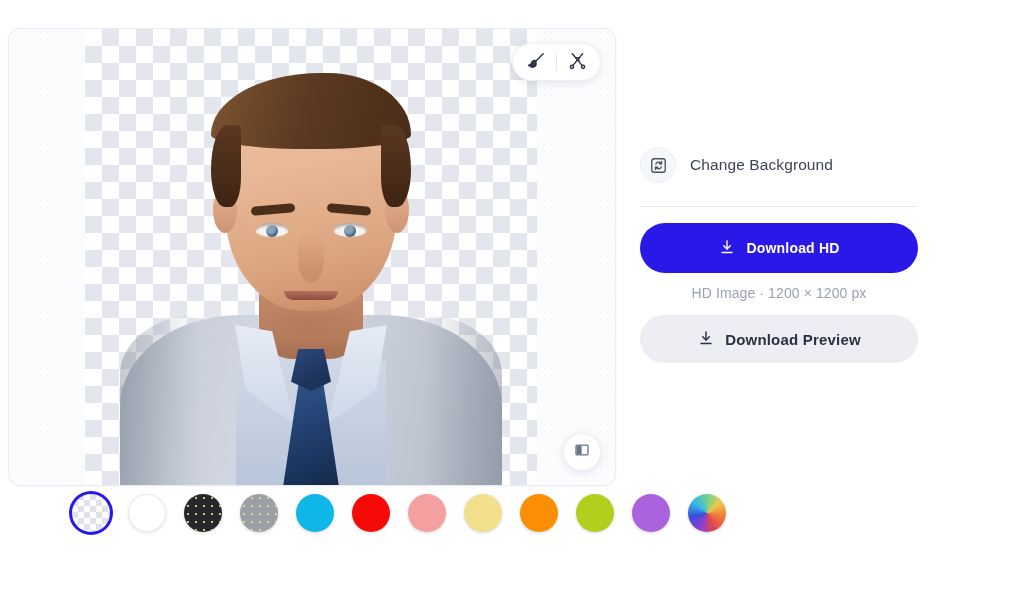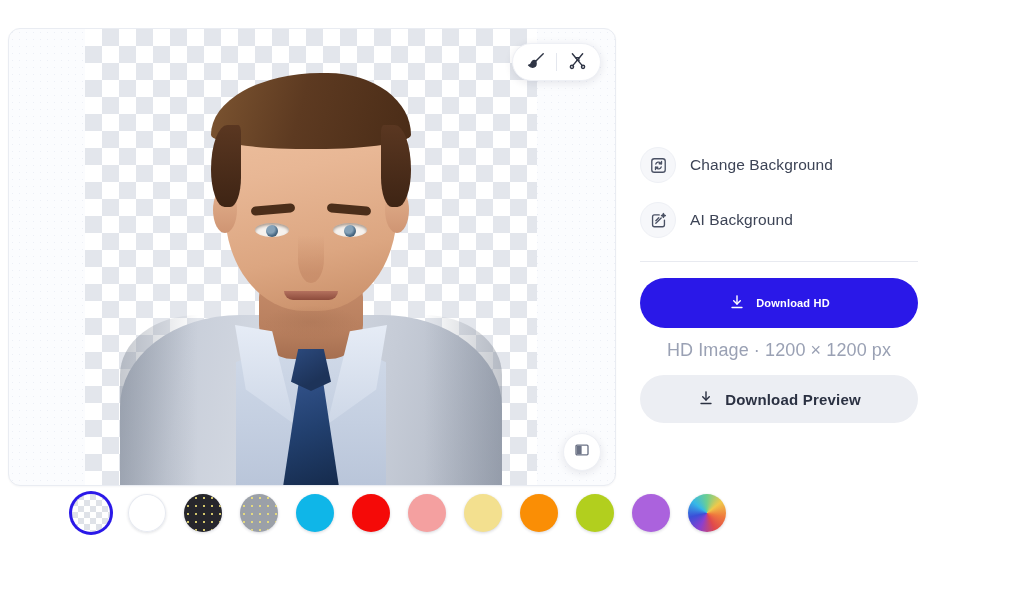--- a/index.html
+++ b/index.html
@@ -315,41 +315,41 @@
     background: #e8eaf0;
     margin: 18px 0 16px 0;
   }
 
   #btn-download-hd {
     width: 278px; height: 50px;
     border: none; border-radius: 25px;
     background: #2a18e8;
     color: #ffffff;
     font-family: "Liberation Sans", sans-serif;
-    font-size: 11px; font-weight: bold;
+    font-size: 14px; font-weight: bold;
     letter-spacing: .2px;
     display: flex; align-items: center; justify-content: center;
     gap: 10px;
     cursor: pointer;
   }
   #btn-download-preview {
     width: 278px; height: 48px;
     border: none; border-radius: 24px;
     background: #eceef3;
     color: #2b3142;
     font-family: "Liberation Sans", sans-serif;
     font-size: 15px; font-weight: bold;
     letter-spacing: .2px;
     display: flex; align-items: center; justify-content: center;
     gap: 10px;
     cursor: pointer;
   }
   .caption {
     text-align: center;
-    font-size: 18px;
+    font-size: 14px;
     color: #9aa1b4;
     margin: 12px 0 14px 0;
     letter-spacing: .1px;
   }
   .caption.last { margin-bottom: 0; }
 </style>
 </head>
 <body>
 
 <div id="app">
@@ -450,31 +450,20 @@
           <rect x="3.5" y="3.5" width="17" height="17" rx="3.2"></rect>
           <path d="M8.6 10.2a3.6 3.6 0 0 1 6-1.4l1 1"></path>
           <path d="M15.4 13.8a3.6 3.6 0 0 1-6 1.4l-1-1"></path>
           <path d="M15.8 6.9v2.9h-2.9"></path>
           <path d="M8.2 17.1v-2.9h2.9"></path>
         </svg>
       </div>
       <span class="action-label">Change Background</span>
     </div>
 
-    <div class="action-row">
-      <div class="action-icon">
-        <svg width="19" height="19" viewBox="0 0 24 24" fill="none" stroke="#4a5164" stroke-width="1.7" stroke-linecap="round" stroke-linejoin="round">
-          <path d="M19.5 11.5v6a2.4 2.4 0 0 1-2.4 2.4H6.9a2.4 2.4 0 0 1-2.4-2.4V7.3A2.4 2.4 0 0 1 6.9 4.9h6"></path>
-          <path d="M8.6 15.6 15.4 8.9"></path>
-          <path d="M8.6 12.2 12.3 8.6"></path>
-          <path d="M18.2 3.2l.7 1.8 1.8.7-1.8.7-.7 1.8-.7-1.8-1.8-.7 1.8-.7z" fill="#4a5164"></path>
-        </svg>
-      </div>
-      <span class="action-label">AI Background</span>
-    </div>
 
 
     <div id="sidebar-divider"></div>
 
     <button id="btn-download-hd">
       <span>
         <svg width="18" height="18" viewBox="0 0 24 24" fill="none" stroke="#ffffff" stroke-width="1.9" stroke-linecap="round" stroke-linejoin="round">
           <path d="M12 3.8v11"></path>
           <path d="M7.6 10.4 12 14.8l4.4-4.4"></path>
           <path d="M5.4 19.4h13.2"></path>

